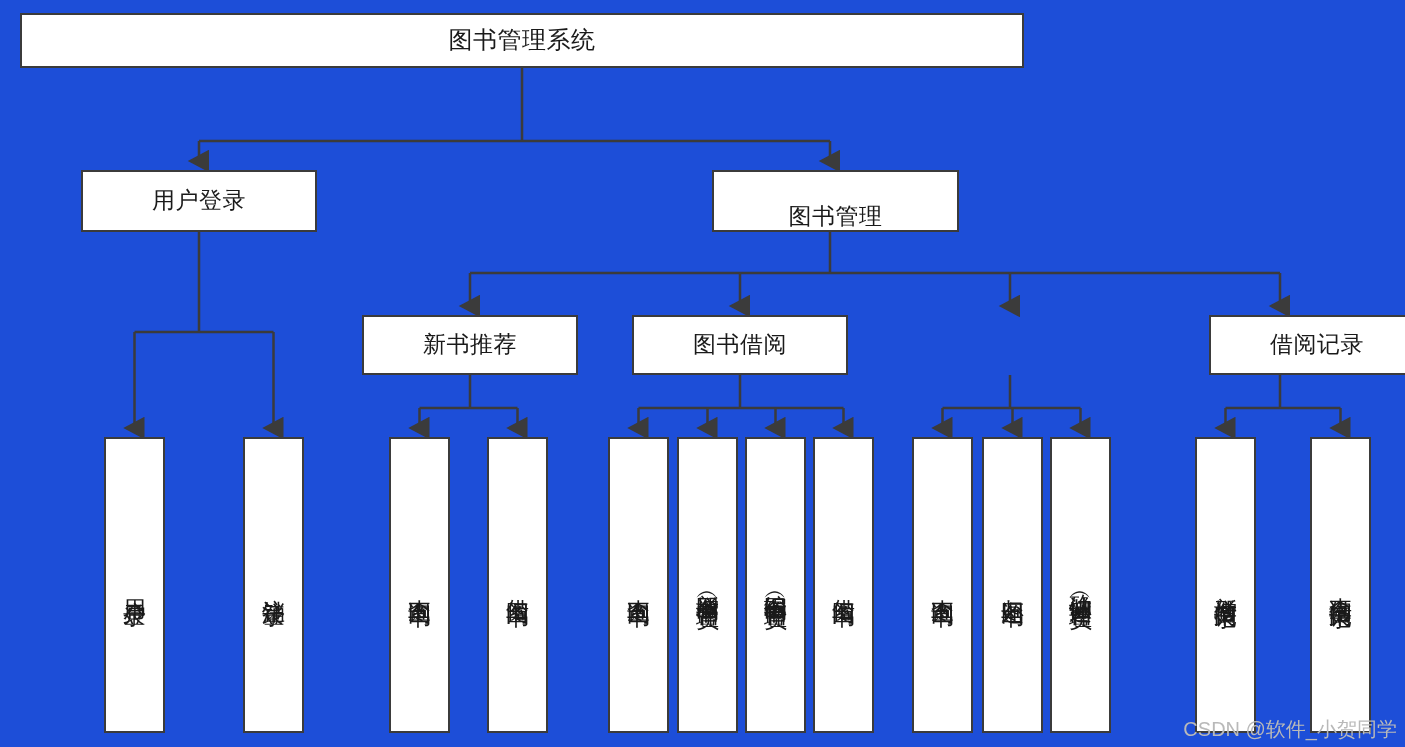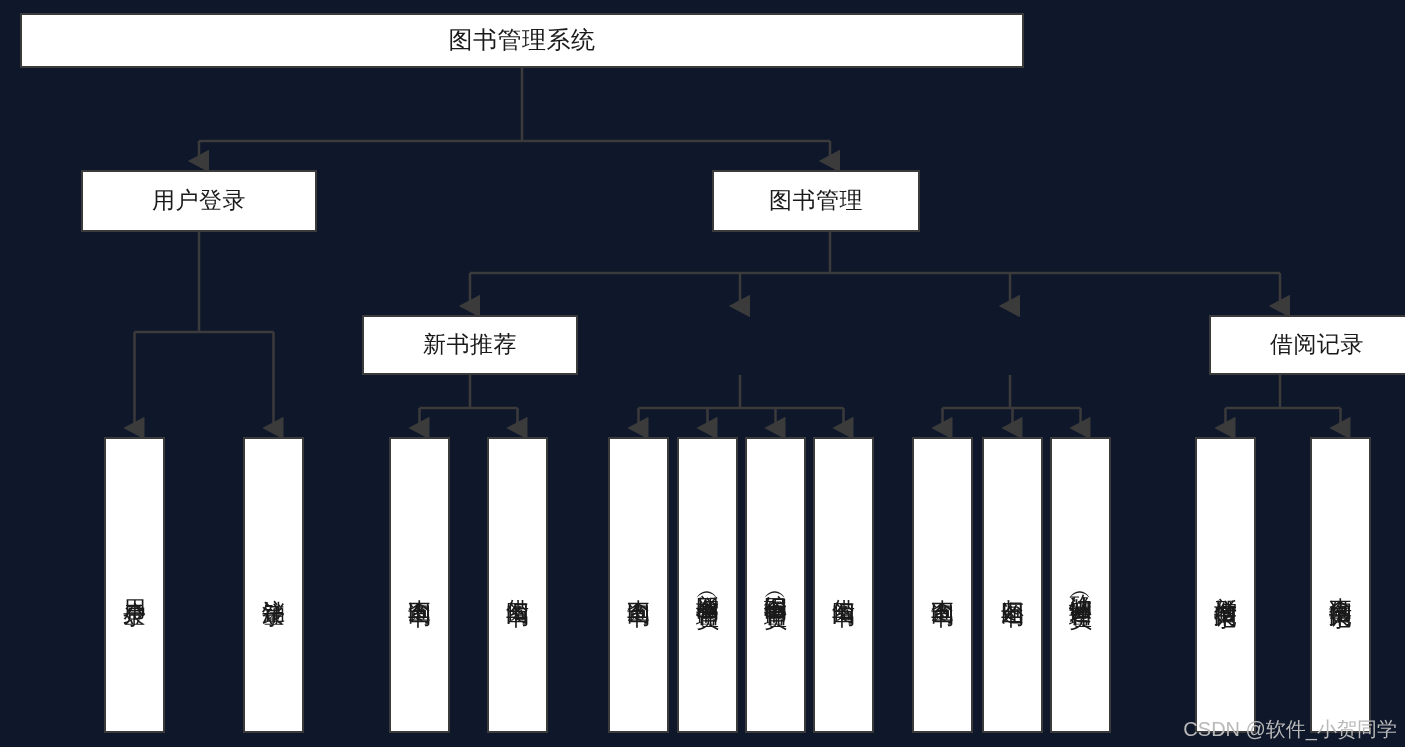--- a/index.html
+++ b/index.html
@@ -7,21 +7,21 @@
     padding: 0;
     background: #ffffff;
   }
   body {
     font-family: "Liberation Sans", "DejaVu Sans", sans-serif;
   }
   #canvas {
     position: relative;
     width: 1405px;
     height: 747px;
-    background: #0f172a;
+    background: #1d4ed8;
     overflow: hidden;
   }
   svg.edges {
     position: absolute;
     left: 0;
     top: 0;
     width: 1405px;
     height: 747px;
     pointer-events: none;
   }
@@ -111,26 +111,29 @@
       </g>
   </svg>
 
   <div class="node root horizontal" id="n-root" style="left: 20px; top: 13px; width: 1004px; height: 55px;">
     <span class="label">图书管理系统</span>
   </div>
 
   <div class="node horizontal" id="n-user_login" style="left: 81px; top: 170px; width: 236px; height: 62px;">
     <span class="label">用户登录</span>
   </div>
-  <div class="node horizontal" id="n-book_manage" style="left: 712px; top: 170px; width: 208px; height: 62px;">
+  <div class="node horizontal" id="n-book_manage" style="left: 712px; top: 170px; width: 247px; height: 62px; align-items: flex-end;">
     <span class="label">图书管理</span>
   </div>
 
   <div class="node horizontal" id="n-new_book_rec" style="left: 362px; top: 315px; width: 216px; height: 60px; align-items: center;">
     <span class="label">新书推荐</span>
+  </div>
+  <div class="node horizontal" id="n-book_borrow" style="left: 632px; top: 315px; width: 216px; height: 60px;">
+    <span class="label">图书借阅</span>
   </div>
   <div class="node horizontal" id="n-borrow_record" style="left: 1172px; top: 315px; width: 216px; height: 60px; margin-left: 37px;">
     <span class="label">借阅记录</span>
   </div>
 
   <div class="node vertical" id="n-leaf_user_login" style="left: 104px; top: 437px; width: 61px; height: 296px;">
     <span class="label">用户登录</span>
   </div>
   <div class="node vertical" id="n-leaf_logout" style="left: 243px; top: 437px; width: 61px; height: 296px;">
     <span class="label">注销登录</span>

